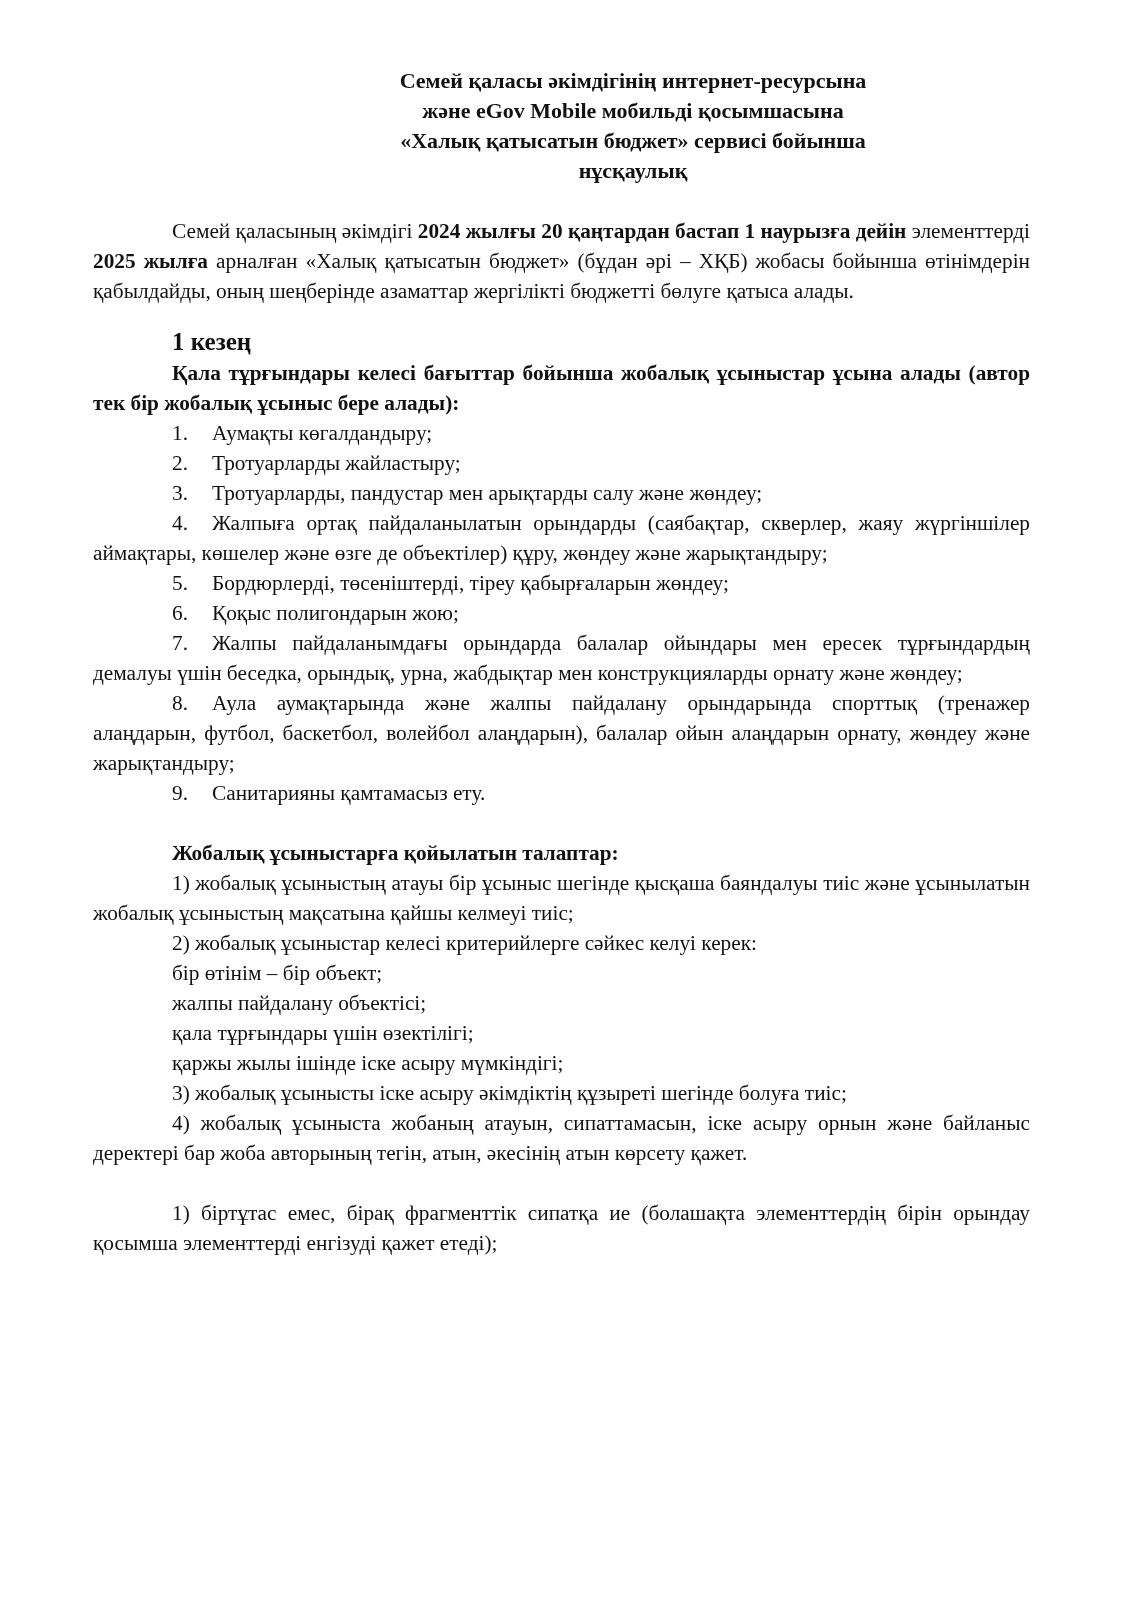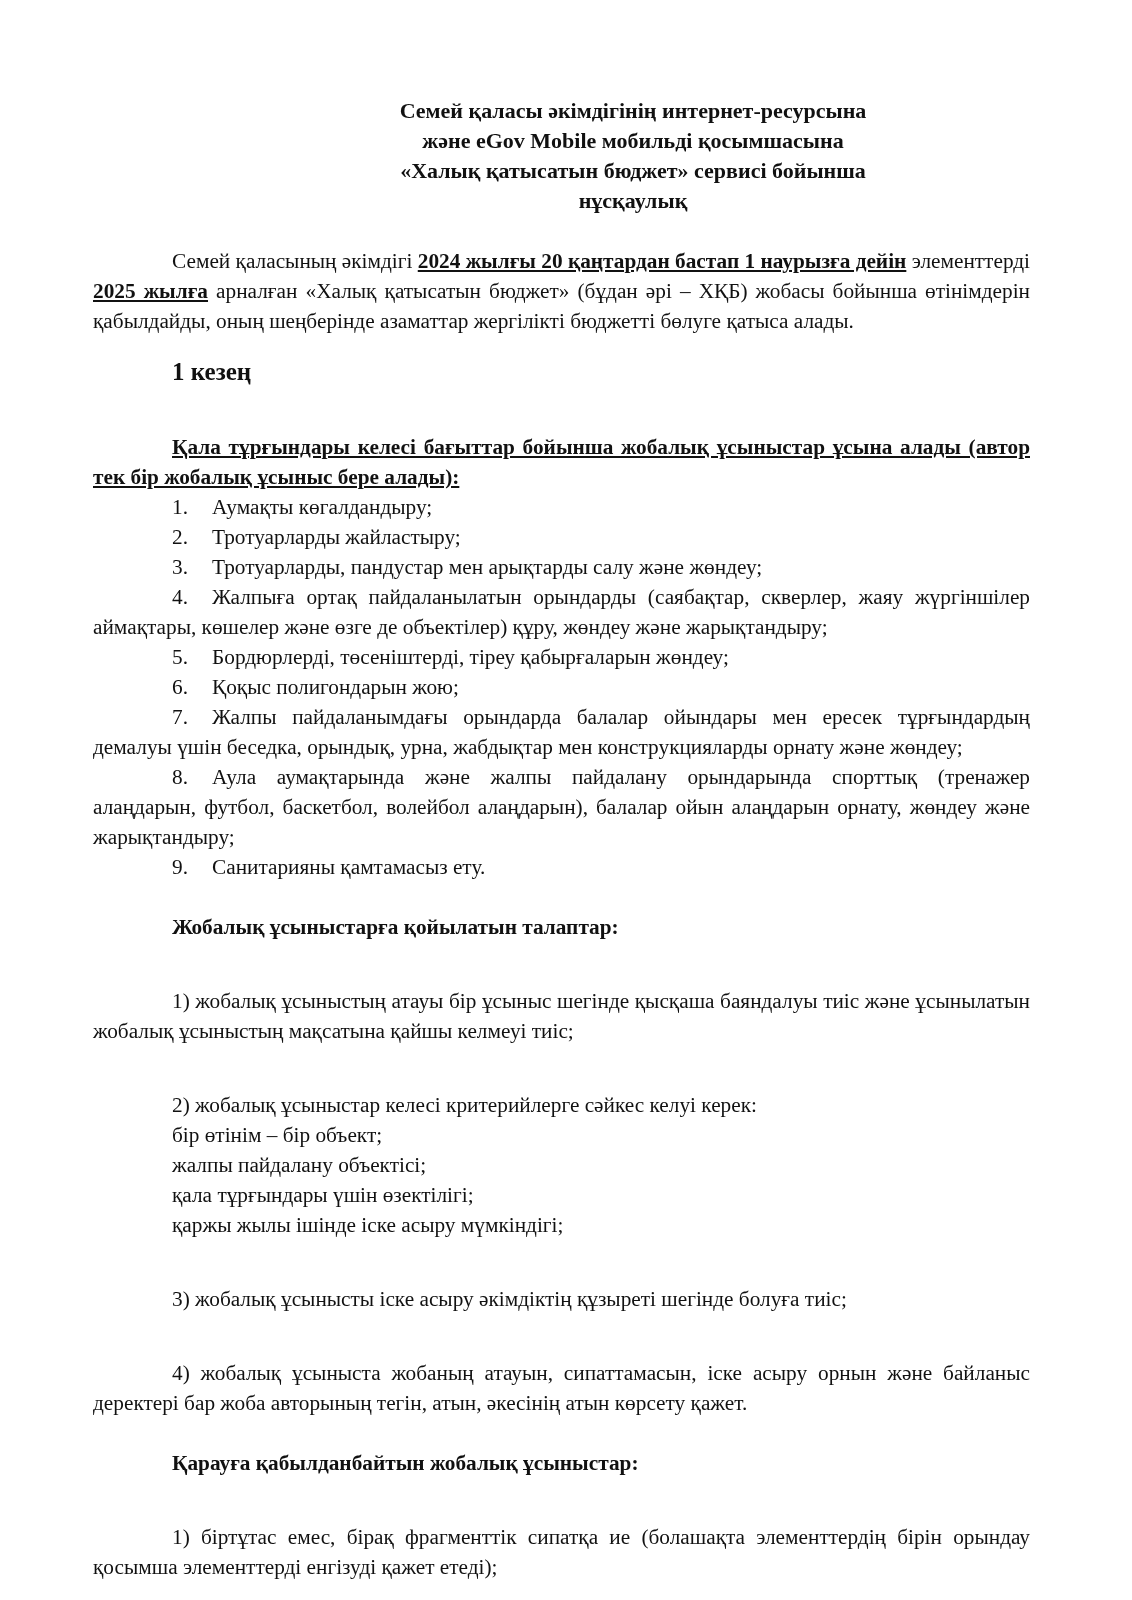--- a/index.html
+++ b/index.html
@@ -7,46 +7,46 @@
     width: 1132px;
     height: 1600px;
     position: relative;
     overflow: hidden;
     font-family: "Liberation Serif", "DejaVu Serif", serif;
     color: #111111;
   }
   .page {
     position: absolute;
     left: 93px;
-    top: 96px;
+    top: 66px;
     width: 937px;
     font-size: 21.3px;
     line-height: 30px;
   }
   .title {
     text-align: center;
     font-weight: bold;
     font-size: 22px;
     line-height: 30px;
     margin: 0 0 0 143px;
   }
   .title div { margin: 0; }
   p { margin: 0; text-align: justify; }
-  .indent { text-indent: 79px; margin-top: 44px; }
+  .indent { text-indent: 79px; }
   .pad { padding-left: 79px; }
   .gap-lg { height: 30px; }
   .intro { margin-top: 30px; }
   .stage-heading {
     font-weight: bold;
     font-size: 25px;
     line-height: 32px;
     padding-left: 79px;
     margin-top: 20px;
   }
-  .bold { font-weight: bold; text-decoration: underline; }
+  .bold { font-weight: bold; }
   .list-item { text-indent: 79px; text-align: justify; }
   .list-item .num { display: inline-block; text-indent: 0; width: 40px; }
   .sub-heading { font-weight: bold; padding-left: 79px; }
 </style>
 </head>
 <body>
 
 <div class="page">
 
   <div class="title">
@@ -80,16 +80,15 @@
   <p class="indent">2) жобалық ұсыныстар келесі критерийлерге сәйкес келуі керек:</p>
   <p class="pad">бір өтінім – бір объект;</p>
   <p class="pad">жалпы пайдалану объектісі;</p>
   <p class="pad">қала тұрғындары үшін өзектілігі;</p>
   <p class="pad">қаржы жылы ішінде іске асыру мүмкіндігі;</p>
   <p class="indent">3) жобалық ұсынысты іске асыру әкімдіктің құзыреті шегінде болуға тиіс;</p>
   <p class="indent">4) жобалық ұсыныста жобаның атауын, сипаттамасын, іске асыру орнын және байланыс деректері бар жоба авторының тегін, атын, әкесінің атын көрсету қажет.</p>
 
   <div class="gap-lg"></div>
 
-  <p class="sub-heading">Қарауға қабылданбайтын жобалық ұсыныстар:</p>
   <p class="indent">1) біртұтас емес, бірақ фрагменттік сипатқа ие (болашақта элементтердің бірін орындау қосымша элементтерді енгізуді қажет етеді);</p>
 
 </div>
 
 </body></html>

